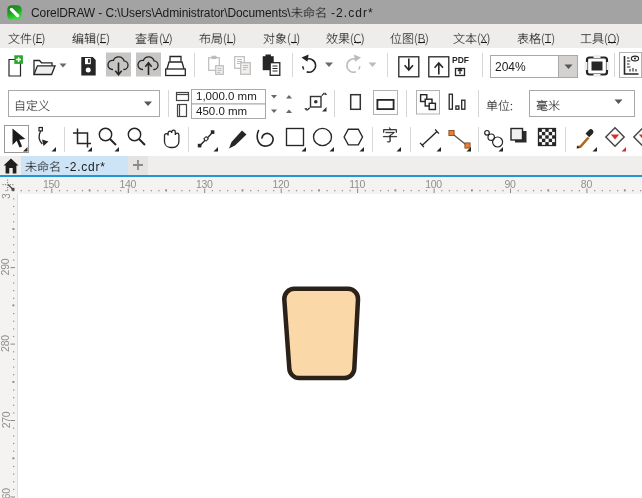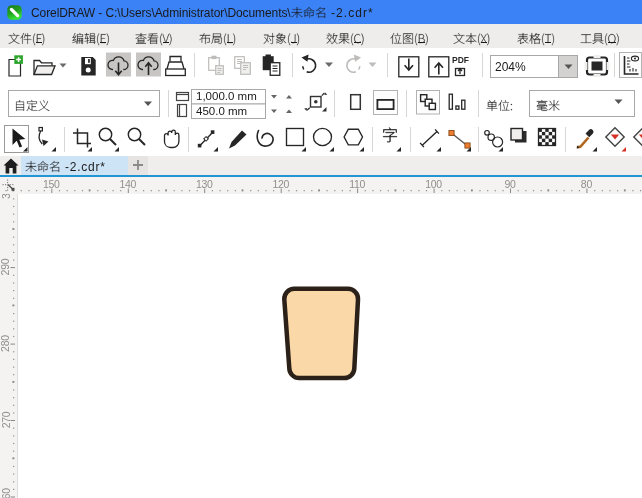--- a/index.html
+++ b/index.html
@@ -1,20 +1,20 @@
 <!DOCTYPE html>
 <html><head><meta charset="utf-8"><title>CorelDRAW</title><style>
 *{margin:0;padding:0;box-sizing:border-box}
 html,body{width:642px;height:498px;overflow:hidden}
 #app{position:relative;width:642px;height:498px;font-family:"Liberation Sans",sans-serif;
  background:#fff;color:#1a1a1a}
 .abs{position:absolute}
 .zh{display:inline-block}
 svg.zh{vertical-align:-3.6px}
-#titlebar{position:absolute;left:0;top:0;width:642px;height:40px;background:#3b82f6}
+#titlebar{position:absolute;left:0;top:0;width:642px;height:40px;background:#a3a3a3}
 #title-text{position:absolute;left:31px;top:5px;font-size:12px;letter-spacing:-0.09px;white-space:nowrap;color:#1a1a1a}
 #menubar{position:absolute;left:0;top:24px;width:642px;height:24px;background:#eeedec}
 .mitem{position:absolute;top:5px;height:16px}
 .musub{position:absolute;height:1px;background:#1a1a1a}
 #tabrow{position:absolute;left:0;top:156px;width:642px;height:19px;background:#efeeed}
 #blueline{position:absolute;left:0;top:175px;width:642px;height:2px;background:#2196d3}
 #canvas{position:absolute;left:0;top:194px;width:642px;height:304px;background:#fff}
 #vruler{position:absolute;left:0;top:194px;width:18px;height:304px;background:#f4f3f2;border-right:1px solid #e0dfde}
 </style></head><body>
 <div id="app">

